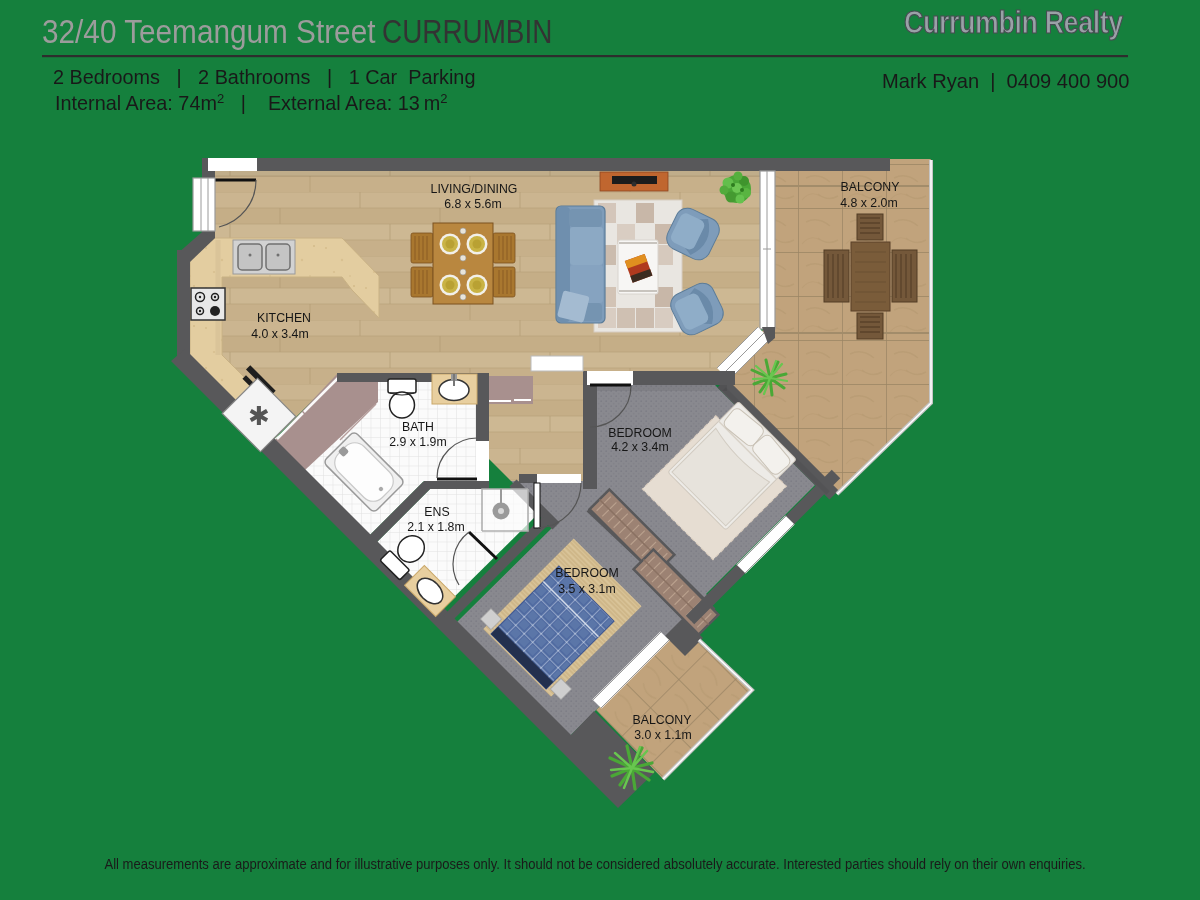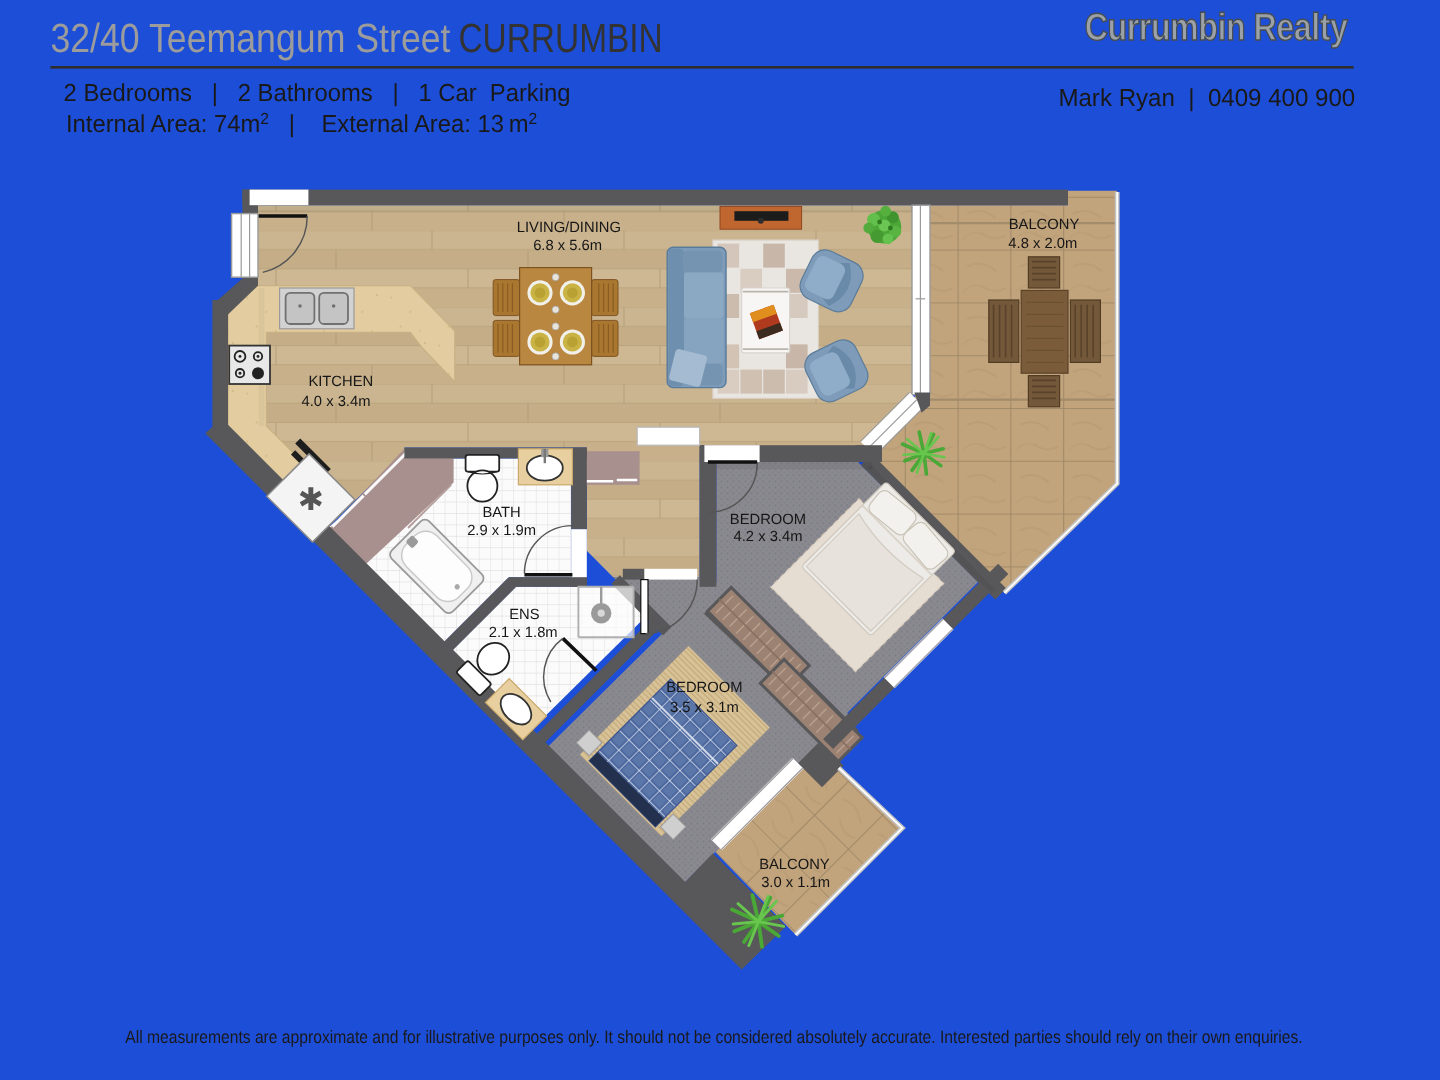--- a/index.html
+++ b/index.html
@@ -1,21 +1,21 @@
 <!DOCTYPE html>
 <html><head>
 <meta charset="utf-8">
 <style>
   html,body{margin:0;padding:0;background:#ffffff;width:1200px;height:900px;overflow:hidden;}
   *{font-family:"Liberation Sans",sans-serif;}
   .abs{position:absolute;}
 </style>
 </head>
 <body>
-<div style="position:relative;width:1200px;height:900px;background:#1d4ed8;">
+<div style="position:relative;width:1200px;height:900px;background:#15803d;">
 
 <svg class="abs" style="left:0;top:0;" width="1200" height="900" viewBox="0 0 1200 900">
 
 <text transform="translate(42 43) scale(0.875 1)" font-size="34" fill="#9c9c9c">32/40 Teemangum Street</text>
 <text transform="translate(382 43) scale(0.82 1)" font-size="34" fill="#333333">CURRUMBIN</text>
 
 <rect x="42" y="55" width="1086" height="2.2" fill="#2d2d2d"></rect>
 
 <text transform="translate(53 84) scale(0.968 1)" font-size="20.5" fill="#191919">2 Bedrooms&nbsp;&nbsp;&nbsp;|&nbsp;&nbsp;&nbsp;2 Bathrooms&nbsp;&nbsp;&nbsp;|&nbsp;&nbsp;&nbsp;1 Car&nbsp; Parking</text>
 

